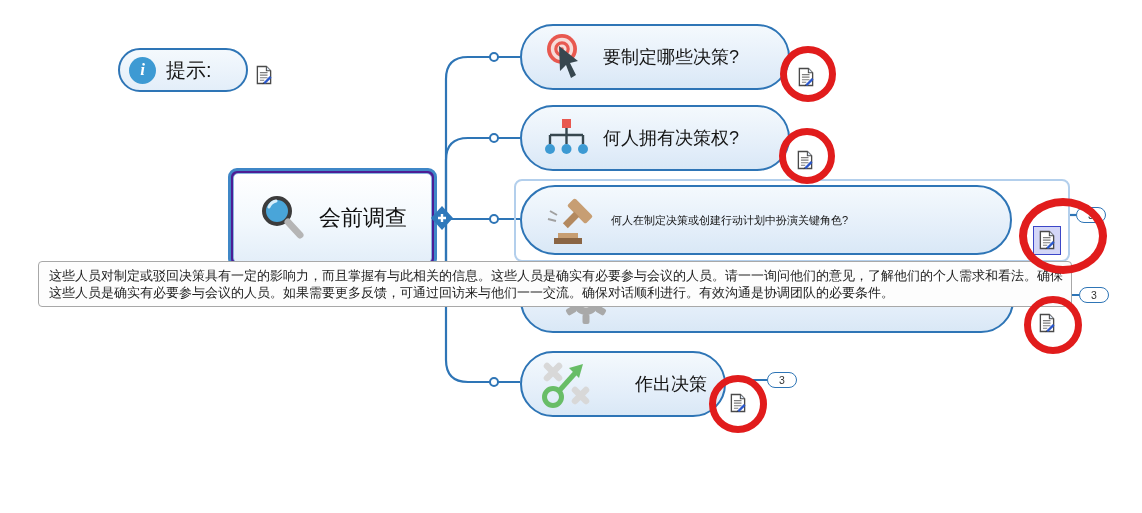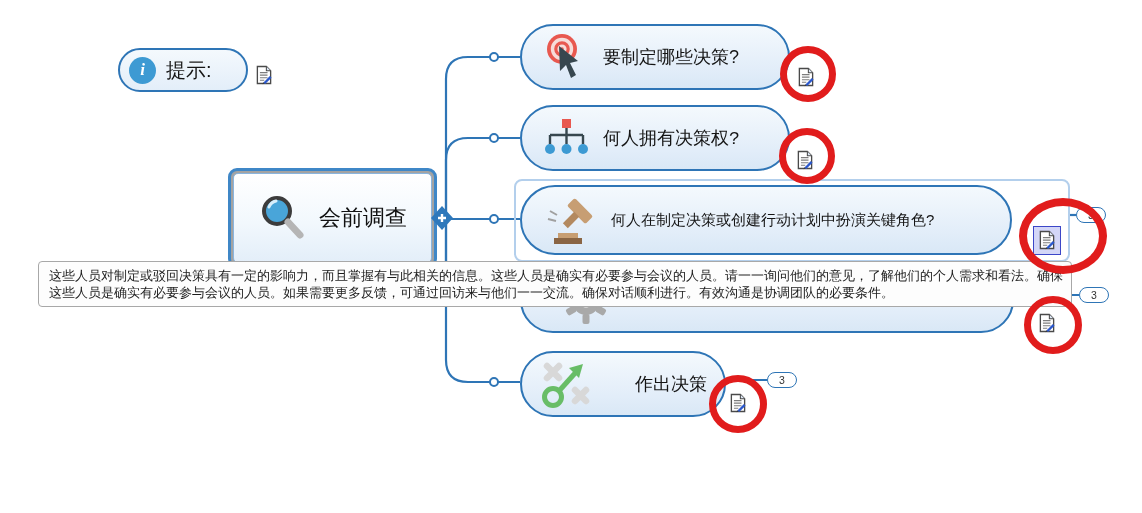--- a/index.html
+++ b/index.html
@@ -11,44 +11,44 @@
 
   
   .pill{
     position:absolute;box-sizing:border-box;z-index:3;
     border:2px solid #2e75b6;
     background:linear-gradient(180deg,#f4f9fd 0%,#e2edf9 70%,#d9e8f6 100%);
     display:flex;align-items:center;
   }
   .pill .tlabel{font-size:18px;color:#141414;white-space:nowrap;}
   #branch-1{left:520px;top:24px;width:270px;height:66px;border-radius:33px;padding-left:20px;}
-  #branch-2{left:520px;top:105px;width:270px;height:66px;border-radius:33px;padding-left:20px;font-family:Liberation Mono, monospace;}
+  #branch-2{left:520px;top:105px;width:270px;height:66px;border-radius:33px;padding-left:20px;}
   #branch-3{left:520px;top:185px;width:492px;height:70px;border-radius:35px;padding-left:22px;}
-  #branch-3 .tlabel{font-size:15px;}
+  #branch-3 .tlabel{font-size:11px;}
   #branch-4{left:520px;top:267px;width:494px;height:66px;border-radius:33px;padding-left:42px;}
   #branch-5{left:520px;top:351px;width:206px;height:66px;border-radius:33px;padding-left:16px;gap:28px;}
   .bicon{flex:0 0 auto;margin-right:13px;}
 
   #hint-node{
     position:absolute;left:118px;top:48px;width:130px;height:44px;z-index:3;
     box-sizing:border-box;border:2px solid #2e75b6;border-radius:22px;
     background:linear-gradient(180deg,#f4f9fd,#e3eef9);
     display:flex;align-items:center;padding-left:9px;
   }
   #hint-node .info-circ{
     width:27px;height:27px;border-radius:50%;background:#3d9ad3;color:#fff;
     display:flex;align-items:center;justify-content:center;
     font-family:"Liberation Serif",serif;font-style:italic;font-weight:bold;
     font-size:17px;margin-right:10px;
   }
   #hint-node .tlabel{font-size:20px;color:#141414;text-align:center;}
 
   #main-node{
     position:absolute;left:228px;top:168px;width:209px;height:100px;z-index:3;
-    box-sizing:border-box;border:3px solid #3f87c7;border-radius:9px;background:#a3a3a3;
+    box-sizing:border-box;border:3px solid #3f87c7;border-radius:9px;background:#4c1d95;
   }
   #main-node .inner{
     position:absolute;left:2px;top:2px;right:2px;bottom:2px;
     border:1px solid #8ab5de;border-radius:5px;
     background:linear-gradient(180deg,#ffffff 0%,#f2f8fd 55%,#e3eef9 100%);
     display:flex;align-items:center;justify-content:center;gap:13px;
   }
   #main-node .tlabel{font-size:22px;color:#111;white-space:nowrap;}
 
   

